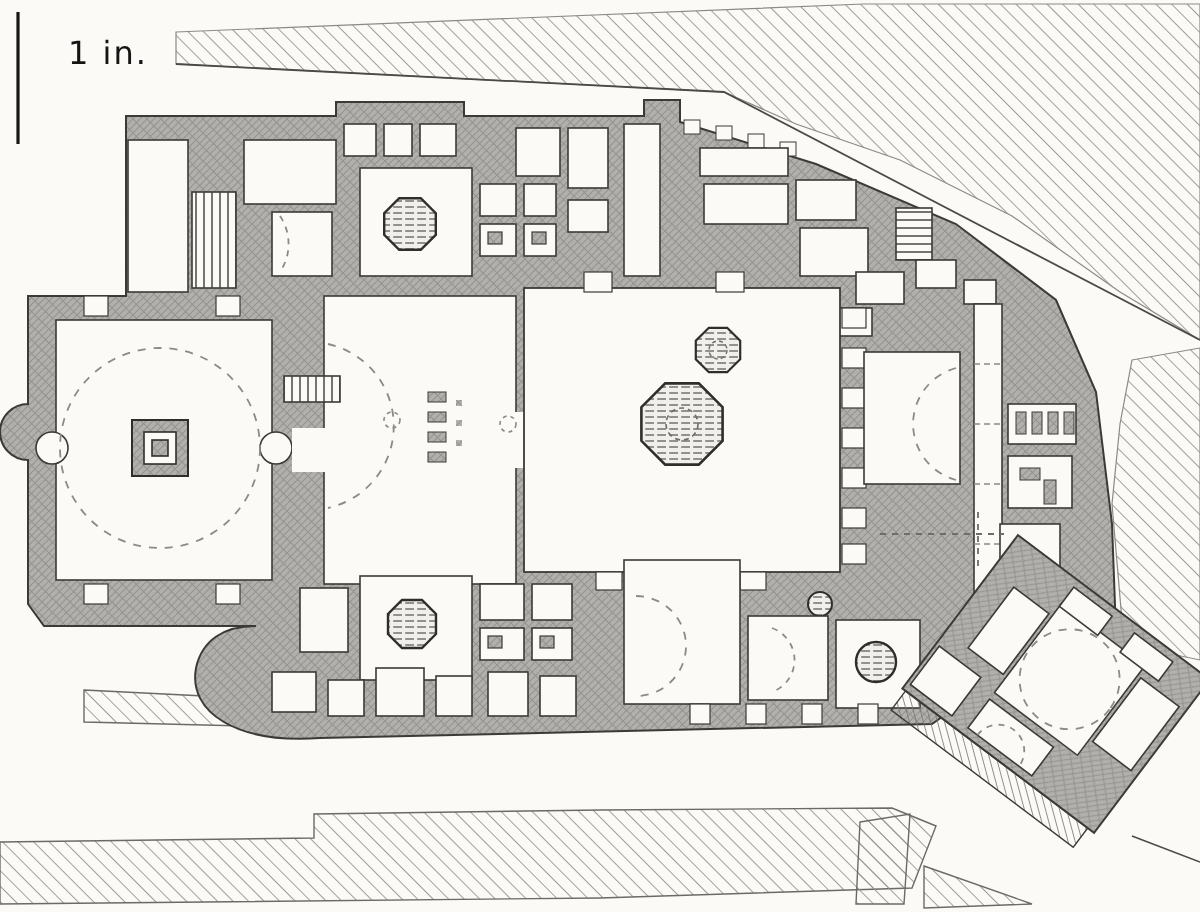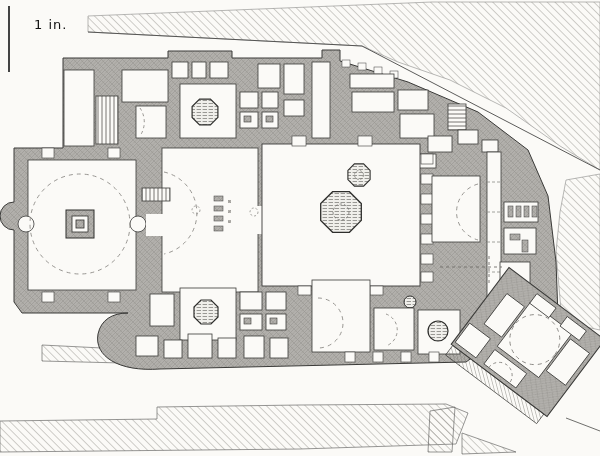--- a/index.html
+++ b/index.html
@@ -1,19 +1,19 @@
 <!DOCTYPE html>
 <html><head>
 <meta charset="utf-8">
 <style>
   html,body{margin:0;padding:0;background:#ffffff;}
   #stage{position:relative;width:600px;height:456px;overflow:hidden;
          font-family:"DejaVu Sans","Liberation Sans",sans-serif;}
   #plan-svg{position:absolute;left:0;top:0;}
-  .scale-label{position:absolute;left:34px;top:17px;font-size:13px;color:#141414;
+  .scale-label{position:absolute;left:34px;top:17px;font-size:16px;color:#141414;
                letter-spacing:1px;}
 </style>
 </head>
 <body>
 
 <div id="stage" style="background: rgb(251, 250, 247);">
     <svg id="plan-svg" width="600" height="456" viewBox="0 0 600 456" xmlns="http://www.w3.org/2000/svg">
       <defs>
         <pattern id="pat-hatch" width="5.5" height="5.5" patternUnits="userSpaceOnUse" patternTransform="rotate(-45)">
           <line x1="0" y1="0" x2="0" y2="5.5" stroke="#96948f" stroke-width="0.9"></line>

